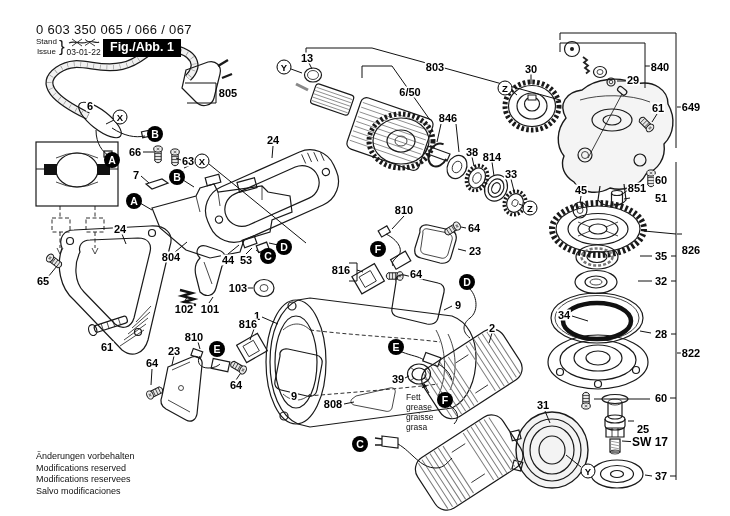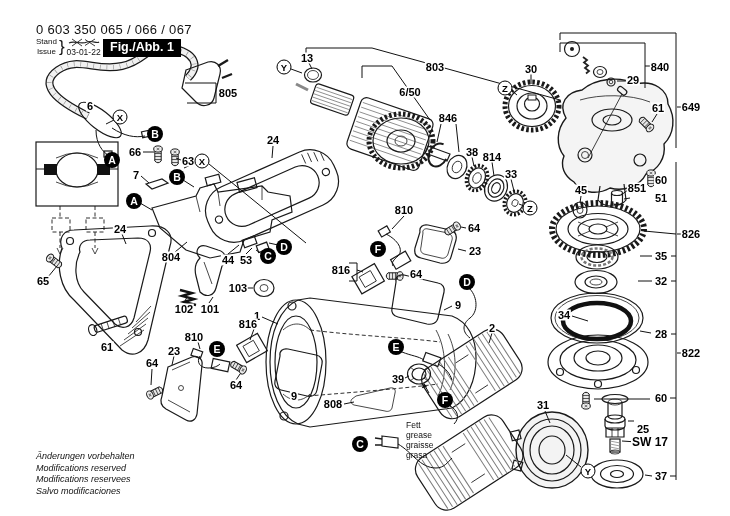--- a/index.html
+++ b/index.html
@@ -21,24 +21,24 @@
   .badge.outline{background:#fff;color:#000;border:1.5px solid #000;width:13px;height:13px;font-size:9.5px;}
   
   .hdr-num{position:absolute;left:36px;top:22px;font-size:13px;letter-spacing:.3px;color:#111;}
   .issue-block{position:absolute;left:36px;top:37px;display:flex;align-items:center;gap:1px;}
   .issue-col{display:flex;flex-direction:column;font-size:8px;line-height:1.25;color:#111;align-items:center;}
   .brace{font-size:17px;font-weight:normal;color:#111;margin:0 1px;}
   .issue-right{display:flex;flex-direction:column;align-items:flex-start;}
   .idate{font-size:8.5px;color:#111;}
   .figbox{position:absolute;left:103px;top:39px;background:#000;color:#fff;font-weight:bold;
           font-size:12.5px;padding:2px 7px;line-height:1.1;}
-  .grease{position:absolute;left:406px;top:392px;font-size:8.5px;line-height:1.18;color:#111;margin-top:28px;}
+  .grease{position:absolute;left:406px;top:392px;font-size:8.5px;line-height:1.18;color:#111;}
   .grease span{display:block;}
   .footer{position:absolute;left:36px;top:451px;font-size:9px;line-height:1.28;color:#111;}
-  .footer div{white-space:nowrap;font-style:italic;}
+  .footer div{white-space:nowrap;}
 </style>
 </head>
 <body>
 
 <div class="stage">
 
 <svg class="art" width="730" height="516" viewBox="0 0 730 516">
   <defs>
     <g id="scrV">
       <path d="M -3.2,1.5 L -3.2,12 Q 0,15.5 3.2,12 L 3.2,1.5 Z" fill="#e6e6e6" stroke="#1a1a1a" stroke-width="1"></path>
@@ -455,21 +455,21 @@
 <span class="plabel" style="left:531px;top:69px">30</span>
 <span class="plabel" style="left:660px;top:67px">840</span>
 <span class="plabel" style="left:633px;top:80px">29</span>
 <span class="plabel" style="left:658px;top:108px">61</span>
 <span class="plabel" style="left:691px;top:107px">649</span>
 <span class="plabel" style="left:511px;top:174px">33</span>
 <span class="plabel" style="left:581px;top:190px">45</span>
 <span class="plabel" style="left:637px;top:188px">851</span>
 <span class="plabel" style="left:661px;top:198px">51</span>
 <span class="plabel" style="left:661px;top:180px">60</span>
-<span class="plabel" style="left:691px;top:234px">826</span>
+<span class="plabel" style="left:691px;top:250px">826</span>
 <span class="plabel" style="left:661px;top:256px">35</span>
 <span class="plabel" style="left:661px;top:281px">32</span>
 <span class="plabel" style="left:564px;top:315px">34</span>
 <span class="plabel" style="left:661px;top:334px">28</span>
 <span class="plabel" style="left:691px;top:353px">822</span>
 <span class="plabel" style="left:661px;top:398px">60</span>
 <span class="plabel" style="left:643px;top:429px">25</span>
 <span class="plabel small" style="left:650px;top:442px">SW 17</span>
 <span class="plabel" style="left:661px;top:476px">37</span>
 <span class="plabel" style="left:543px;top:405px">31</span>

